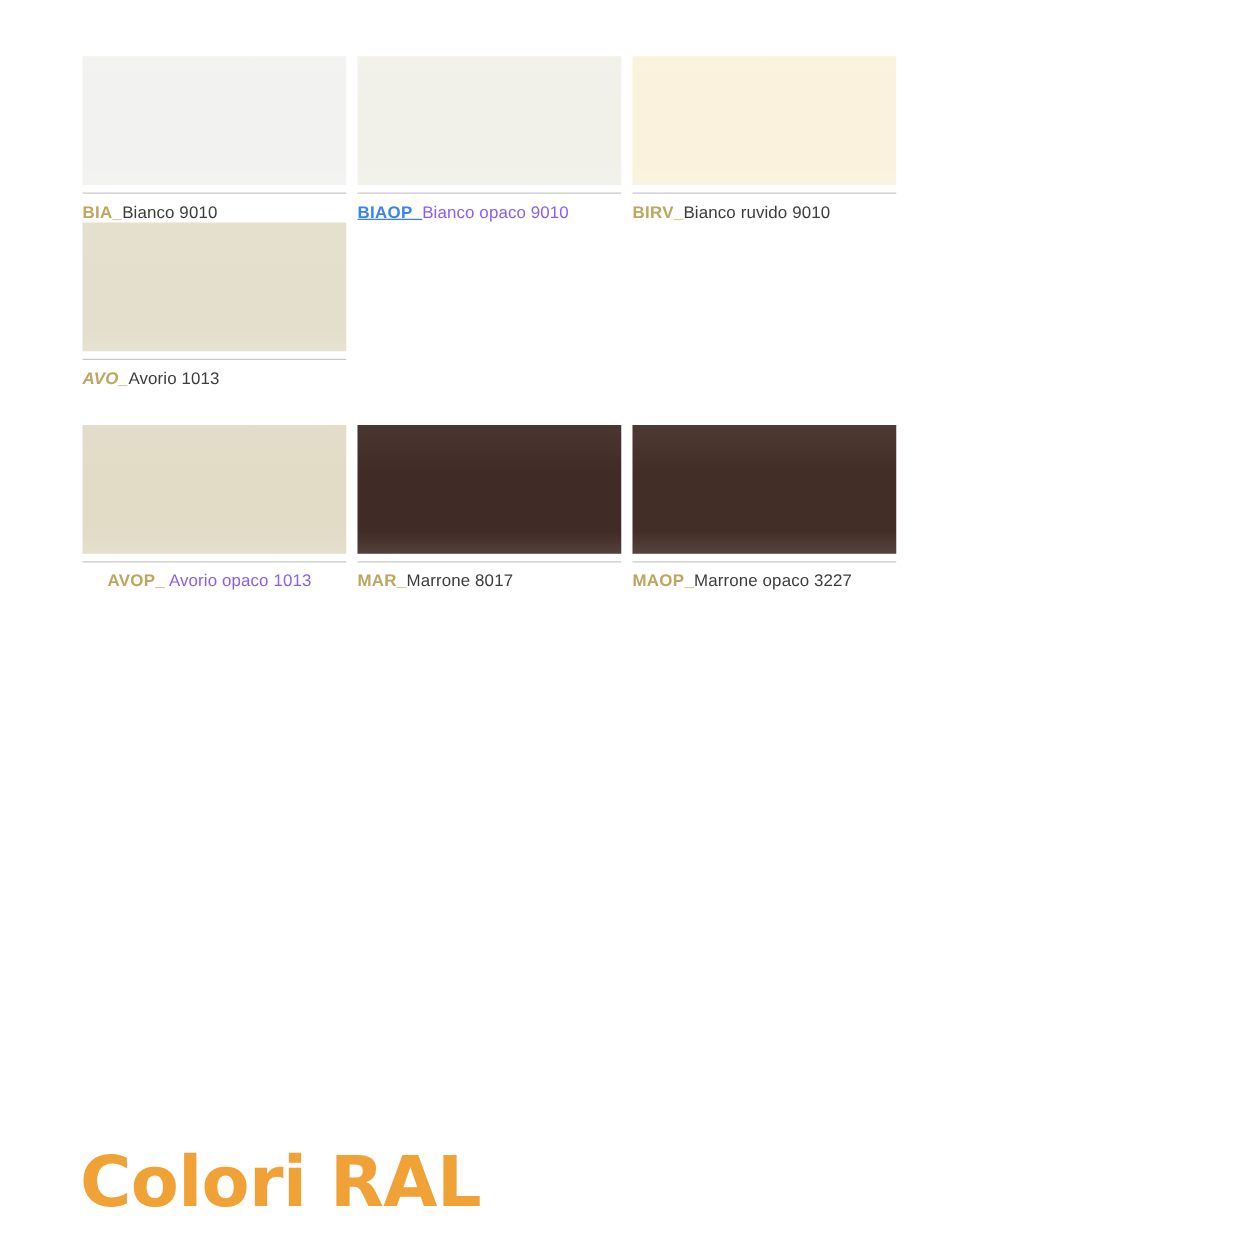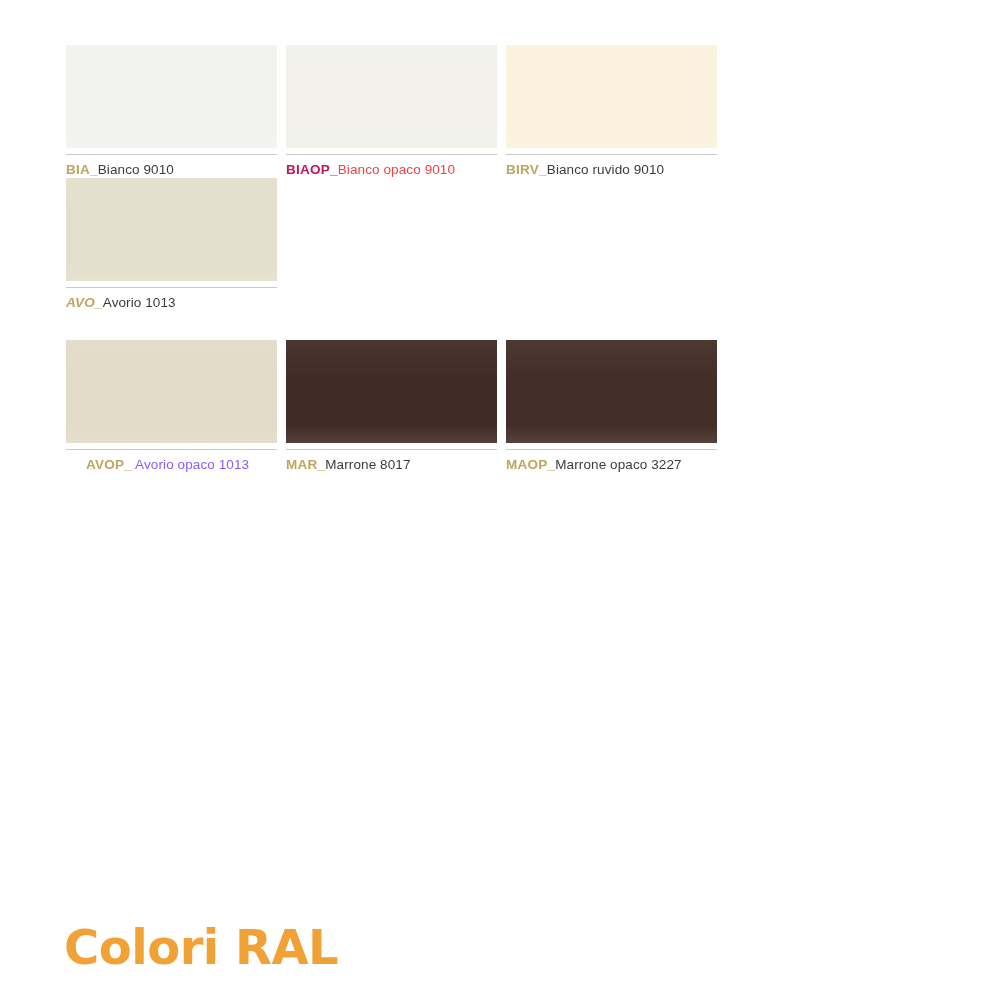--- a/index.html
+++ b/index.html
@@ -85,21 +85,21 @@
   }
 
   
   .row-gap { height: 29px; width: 100%; }
 
   
   .page-title {
     position: absolute;
     left: 64px;
     bottom: 24px;
-    font-size: 48px;
+    font-size: 56px;
     line-height: 58px;
     font-weight: bold;
     color: #f0a236;
     letter-spacing: -0.5px;
     font-family: "DejaVu Sans", sans-serif;
   }
 </style>
 </head>
 <body style="background: rgb(255, 255, 255);">
 
@@ -109,21 +109,21 @@
 
     <div class="swatch-cell">
       <div class="swatch-chip" style="background-color: rgb(242, 242, 241);"></div>
       <div class="swatch-rule" style="border-top-color: rgb(201, 201, 201);"></div>
       <div class="swatch-label"><span class="swatch-code" style="color: rgb(191, 165, 95);">BIA_</span><span class="swatch-name" style="color: rgb(60, 60, 59);">Bianco 9010</span></div>
     </div>
 
     <div class="swatch-cell">
       <div class="swatch-chip" style="background-color: rgb(241, 241, 234);"></div>
       <div class="swatch-rule" style="border-top-color: rgb(201, 201, 201);"></div>
-      <div class="swatch-label"><span class="swatch-code" style="color: #be185d;">BIAOP_</span><span class="swatch-name" style="color: #ef4444;">Bianco opaco 9010</span></div>
+      <div class="swatch-label"><span class="swatch-code" style="color: #3b82f6; text-decoration: underline;">BIAOP_</span><span class="swatch-name" style="color: #8b5cf6;">Bianco opaco 9010</span></div>
     </div>
 
     <div class="swatch-cell">
       <div class="swatch-chip" style="background-color: rgb(250, 242, 220);"></div>
       <div class="swatch-rule" style="border-top-color: rgb(201, 201, 201);"></div>
       <div class="swatch-label"><span class="swatch-code" style="color: rgb(191, 165, 95); text-align: center;">BIRV_</span><span class="swatch-name" style="color: rgb(60, 60, 59);">Bianco ruvido 9010</span></div>
     </div>
 
     <div class="swatch-cell">
       <div class="swatch-chip" style="background-color: rgb(228, 223, 204);"></div>

